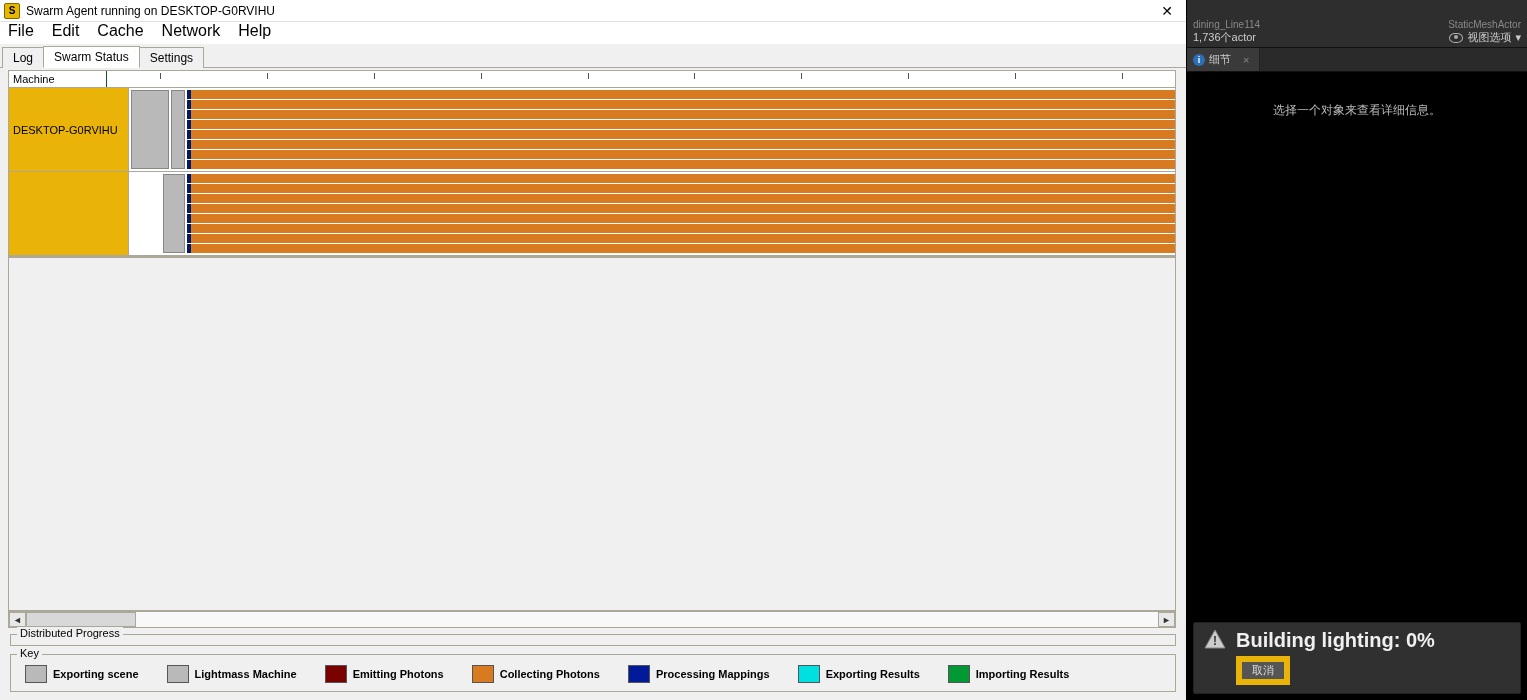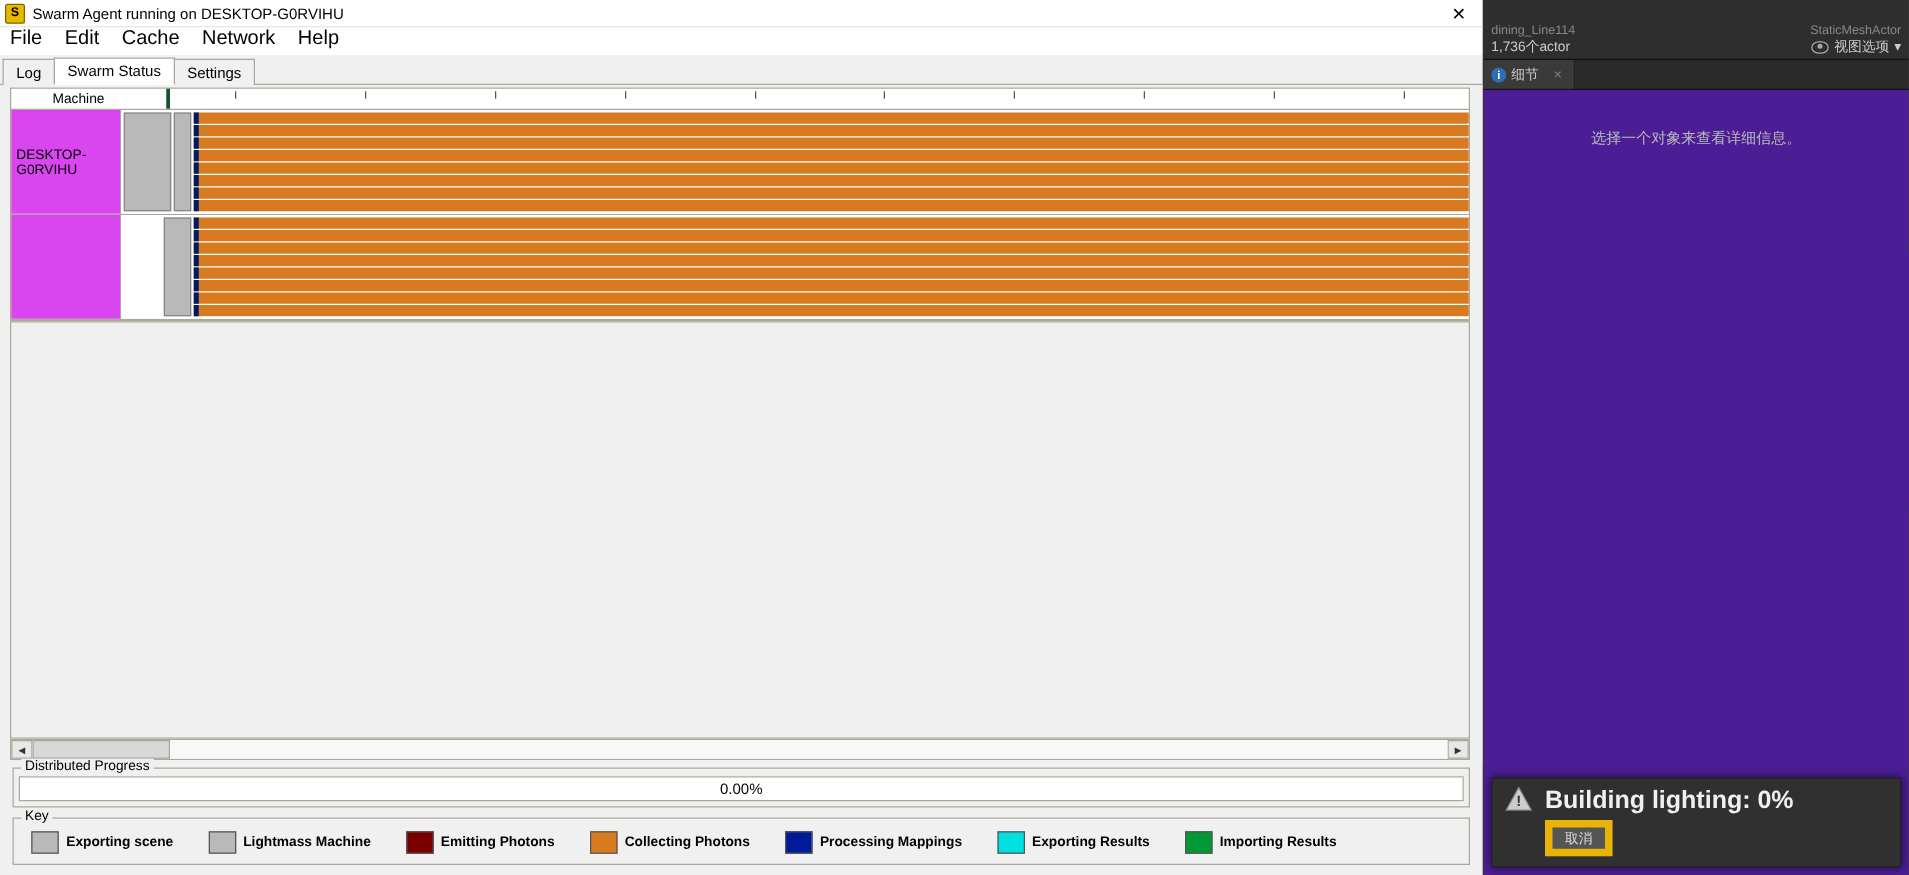--- a/index.html
+++ b/index.html
@@ -12,26 +12,26 @@
 .titlebar .close { width:30px; height:20px; display:flex; align-items:center; justify-content:center; font-size:14px; color:#000; cursor:pointer; }
 .menubar { height:22px; background:#fff; display:flex; align-items:flex-start; padding:0 8px; gap:18px; font-size:16px; }
 .menubar span { cursor:default; }
 .tabbar { height:24px; background:#f0f0f0; display:flex; align-items:flex-end; font-size:12px; border-bottom:1px solid #aca899; }
 .tabbar .tab { padding:3px 10px 3px 10px; border:1px solid #aca899; border-bottom:none; background:#f0f0f0; margin-left:-1px; cursor:default; position:relative; top:1px; }
 .tabbar .tab.active { background:#fff; border-bottom:1px solid #fff; z-index:2; }
 .tabbar .tab:first-child{ margin-left:2px; }
 .status-body { flex:1; display:flex; flex-direction:column; background:#f0f0f0; overflow:hidden; }
 .grid-area { flex:1; background:#f0f0f0; display:flex; flex-direction:column; overflow:hidden; }
 .grid-header { height:18px; background:#fff; border:1px solid #aca899; display:flex; align-items:center; font-size:11px; margin:2px 10px 0 8px; }
-.grid-header .mh { width:98px; padding-left:4px; border-right:3px solid #14532d; height:100%; display:flex; align-items:center;margin-left:29px; }
+.grid-header .mh { width:98px; padding-left:4px; border-right:1px solid #14532d; height:100%; display:flex; align-items:center; }
 .grid-header .ticks { flex:1; height:100%; position:relative; }
 .grid-header .ticks span { position:absolute; top:2px; width:1px; height:6px; background:#555; }
 .tracks { background:#fff; border-left:1px solid #aca899; border-right:1px solid #aca899; border-bottom:1px solid #aca899; margin:0 10px 0 8px; display:flex; flex-direction:column; }
 .track-row { display:flex; border-bottom:1px solid #aca899; }
-.track-row .mlabel { width:88px; font-size:11px; display:flex; align-items:center; padding-left:4px; border-right:1px solid #aca899; background:#d946ef; }
+.track-row .mlabel { width:120px; font-size:11px; display:flex; align-items:center; padding-left:4px; border-right:1px solid #aca899; background:#eab308; }
 .track-row .canvas { flex:1; position:relative; background:#fff; padding:2px 0; }
 .canvas .prelude { position:absolute; top:2px; bottom:2px; background:#b9b9b9; border:1px solid #888; }
 .canvas .stripes { position:absolute; top:2px; bottom:2px; right:0; display:flex; flex-direction:column; gap:1px; }
 .canvas .stripes div { flex:1; background:#d87a1f; border-left:4px solid #001a66; }
 .empty-area { flex:1; background:#f0f0f0; border:1px solid #aca899; margin:0 10px 0 8px; }
 .hscroll { height:17px; background:#f0f0f0; border:1px solid #aca899; margin:0 10px 2px 8px; display:flex; align-items:center; }
 .hscroll .arrow { width:17px; height:15px; background:#e8e8e8; border:1px solid #aca899; display:flex; align-items:center; justify-content:center; font-size:9px; color:#333; }
 .hscroll .thumb-track { flex:1; height:15px; background:#f8f8f8; position:relative; }
 .hscroll .thumb { position:absolute; left:0; top:0; bottom:0; width:110px; background:#d8d8d8; border:1px solid #aca899; }
 .fieldset { border:1px solid #aca899; margin:4px 10px; padding:6px 4px 4px 4px; position:relative; }
@@ -42,21 +42,21 @@
 .swatch { width:22px; height:18px; border:1px solid #555; }
 .right-pane { flex:1; background:#3a3a3a; color:#ccc; font-size:12px; display:flex; flex-direction:column; position:relative; }
 .rp-top { height:48px; background:#2e2e2e; border-bottom:1px solid #111; padding:2px 6px; font-size:11px; display:flex; flex-direction:column; justify-content:flex-end; }
 .rp-top .faded { color:#888; font-size:10px; display:flex; justify-content:space-between; }
 .rp-top .row2 { display:flex; justify-content:space-between; align-items:center; color:#ccc; }
 .rp-top .vo { display:flex; align-items:center; gap:4px; }
 .rp-tab { display:flex; background:#2a2a2a; border-bottom:1px solid #111; }
 .rp-tab .t { background:#3a3a3a; padding:4px 10px 4px 6px; font-size:11px; display:flex; align-items:center; gap:4px; border-right:1px solid #222; }
 .rp-tab .t .i { width:12px; height:12px; border-radius:50%; background:#2d6fb5; color:#fff; font-size:9px; display:flex; align-items:center; justify-content:center; font-weight:bold; }
 .rp-tab .t .x { margin-left:8px; color:#888; }
-.rp-body { flex:1; display:flex; align-items:flex-start; justify-content:center; padding-top:30px; font-size:12px; color:#bbb; background:#4c1d95; }
+.rp-body { flex:1; display:flex; align-items:flex-start; justify-content:center; padding-top:30px; font-size:12px; color:#bbb; background:#000000; }
 .toast { position:absolute; left:6px; right:6px; bottom:6px; background:#303030; border:1px solid #222; border-radius:2px; padding:6px 10px 8px 10px; display:flex; gap:10px; align-items:flex-start; box-shadow:0 0 8px rgba(0,0,0,.6); }
 .toast .warn { width:22px; height:20px; display:flex; align-items:center; justify-content:center; }
 .toast .msg { flex:1; color:#eee; }
 .toast .msg .big { font-size:20px; font-weight:600; color:#f0f0f0; }
 .toast .msg button { margin-top:4px; font-size:11px; padding:1px 10px; background:#555; color:#ddd; border:6px solid #eab308; cursor:pointer; }
 .eye-icon { width:14px; height:10px; border:1px solid #aaa; border-radius:50%/60%; display:inline-block; position:relative; }
 .eye-icon::after { content:""; position:absolute; top:1px; left:4px; width:4px; height:4px; background:#aaa; border-radius:50%; }
 </style>
 </head>
 <body>
@@ -146,23 +146,20 @@
           <div class="arrow">◄</div>
           <div class="thumb-track">
             <div class="thumb"></div>
           </div>
           <div class="arrow">►</div>
         </div>
       </div>
 
       <div class="fieldset">
         <span class="legend">Distributed Progress</span>
-        <div class="prog-bar">
-          <span>0.00%</span>
-        </div>
       </div>
 
       <div class="fieldset" style="margin-bottom:8px">
         <span class="legend">Key</span>
         <div class="key-items">
           <div class="ki">
               <span class="swatch" style="background:#b9b9b9"></span>
               <span>Exporting scene</span>
             </div>
           <div class="ki">

